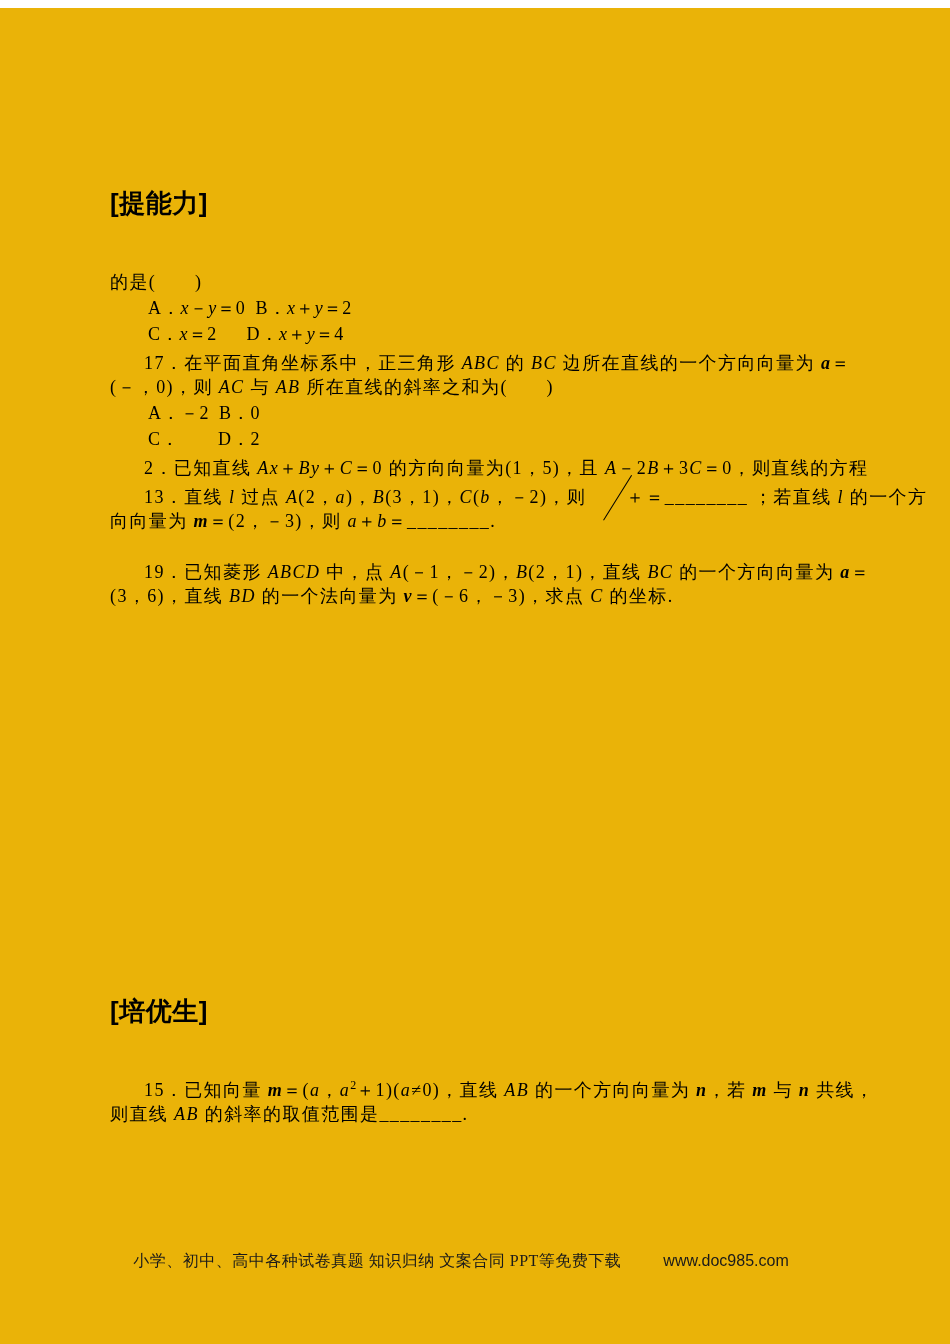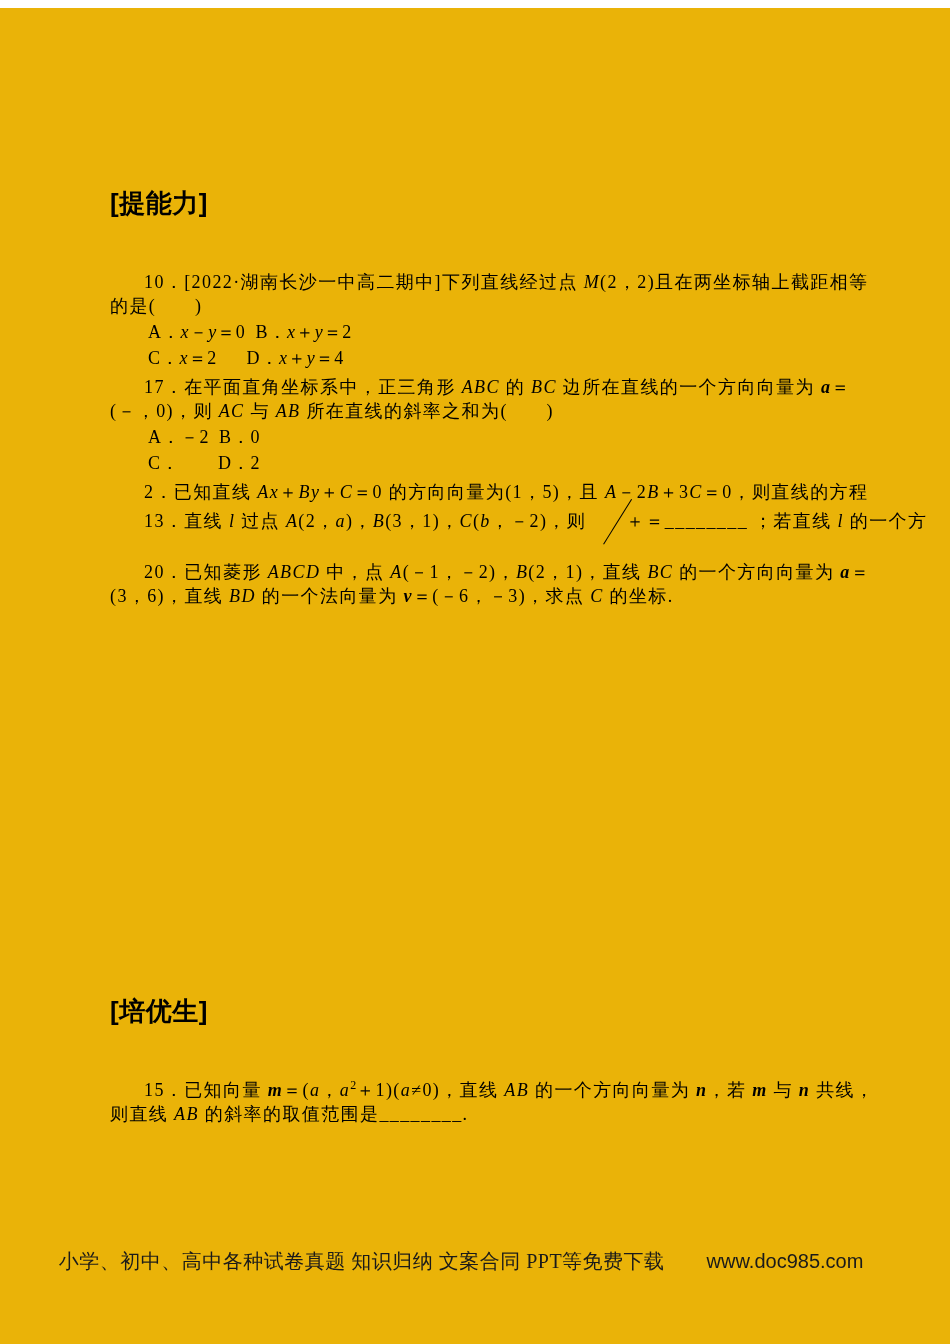--- a/index.html
+++ b/index.html
@@ -54,56 +54,56 @@
     height:0;
     border-top:1.4px solid #000;
     transform:rotate(-58deg);
   }
   .footer{
     position:absolute;
     left:0;
     top:1242px;
     width:922px;
     text-align:center;
-    font-size:20px;
+    font-size:16px;
     line-height:22px;
     color:#1a1a1a;
     letter-spacing:0.5px;
   }
   .footer .url{
     font-family:"Liberation Sans","DejaVu Sans",sans-serif;
     margin-left:42px;
     letter-spacing:0;
   }
 </style>
 </head>
 <body>
 
 <div class="page">
 
   <div class="content c1">
     <h2 class="sec-title">[提能力]</h2>
 
-    <div class="line ind q"><span>10．[2022·湖南长沙一中高二期中]下列直线经过点 </span><span class="it">M</span><span>(2，2)且在两坐标轴上截距相等</span></div>
     <div class="line"><span>的是(　　)</span></div>
     <div class="line opt"><span>A．</span><span class="it">x</span><span>－</span><span class="it">y</span><span>＝0</span><span> </span><span>B．</span><span class="it">x</span><span>＋</span><span class="it">y</span><span>＝2</span></div>
     <div class="line opt"><span>C．</span><span class="it">x</span><span>＝2</span><span>   </span><span>D．</span><span class="it">x</span><span>＋</span><span class="it">y</span><span>＝4</span></div>
 
     <div class="line ind q"><span>17．在平面直角坐标系中，正三角形 </span><span class="it">ABC</span><span> 的 </span><span class="it">BC</span><span> 边所在直线的一个方向向量为 </span><span class="vec">a</span><span>＝</span></div>
     <div class="line"><span>(－，0)，则 </span><span class="it">AC</span><span> 与 </span><span class="it">AB</span><span> 所在直线的斜率之和为(　　)</span></div>
     <div class="line opt"><span>A．－2</span><span> </span><span>B．0</span></div>
     <div class="line opt"><span>C．</span><span>   </span><span>D．2</span></div>
 
     <div class="line ind q"><span>2．已知直线 </span><span class="it">Ax</span><span>＋</span><span class="it">By</span><span>＋</span><span class="it">C</span><span>＝0 的方向向量为(1，5)，且 </span><span class="it">A</span><span>－2</span><span class="it">B</span><span>＋3</span><span class="it">C</span><span>＝0，则直线的方程</span></div>
 
     <div class="line ind q"><span>13．直线 </span><span class="it">l</span><span> 过点 </span><span class="it">A</span><span>(2，</span><span class="it">a</span><span>)，</span><span class="it">B</span><span>(3，1)，</span><span class="it">C</span><span>(</span><span class="it">b</span><span>，－2)，则 </span><span class="slashed">＋</span><span>＝________ ；若直线 </span><span class="it">l</span><span> 的一个方</span></div>
+    <div class="line"><span>向向量为 </span><span class="vec">m</span><span>＝(2，－3)，则 </span><span class="it">a</span><span>＋</span><span class="it">b</span><span>＝________.</span></div>
 
     <div class="sp"></div>
 
-    <div class="line ind q"><span>20．已知菱形 </span><span class="it">ABCD</span><span> 中，点 </span><span class="it">A</span><span>(－1，－2)，</span><span class="it">B</span><span>(2，1)，直线 </span><span class="it">BC</span><span> 的一个方向向量为 </span><span class="vec">a</span><span>＝</span></div>
+    <div class="line ind q"><span>19．已知菱形 </span><span class="it">ABCD</span><span> 中，点 </span><span class="it">A</span><span>(－1，－2)，</span><span class="it">B</span><span>(2，1)，直线 </span><span class="it">BC</span><span> 的一个方向向量为 </span><span class="vec">a</span><span>＝</span></div>
     <div class="line"><span>(3，6)，直线 </span><span class="it">BD</span><span> 的一个法向量为 </span><span class="vec">v</span><span>＝(－6，－3)，求点 </span><span class="it">C</span><span> 的坐标.</span></div>
   </div>
 
   <div class="content c2">
     <h2 class="sec-title">[培优生]</h2>
 
     <div class="line ind q"><span>15．已知向量 </span><span class="vec">m</span><span>＝(</span><span class="it">a</span><span>，</span><span class="it">a</span><span class="sup">2</span><span>＋1)(</span><span class="it">a</span><span>≠0)，直线 </span><span class="it">AB</span><span> 的一个方向向量为 </span><span class="vec">n</span><span>，若 </span><span class="vec">m</span><span> 与 </span><span class="vec">n</span><span> 共线，</span></div>
     <div class="line"><span>则直线 </span><span class="it">AB</span><span> 的斜率的取值范围是________.</span></div>
   </div>
 

